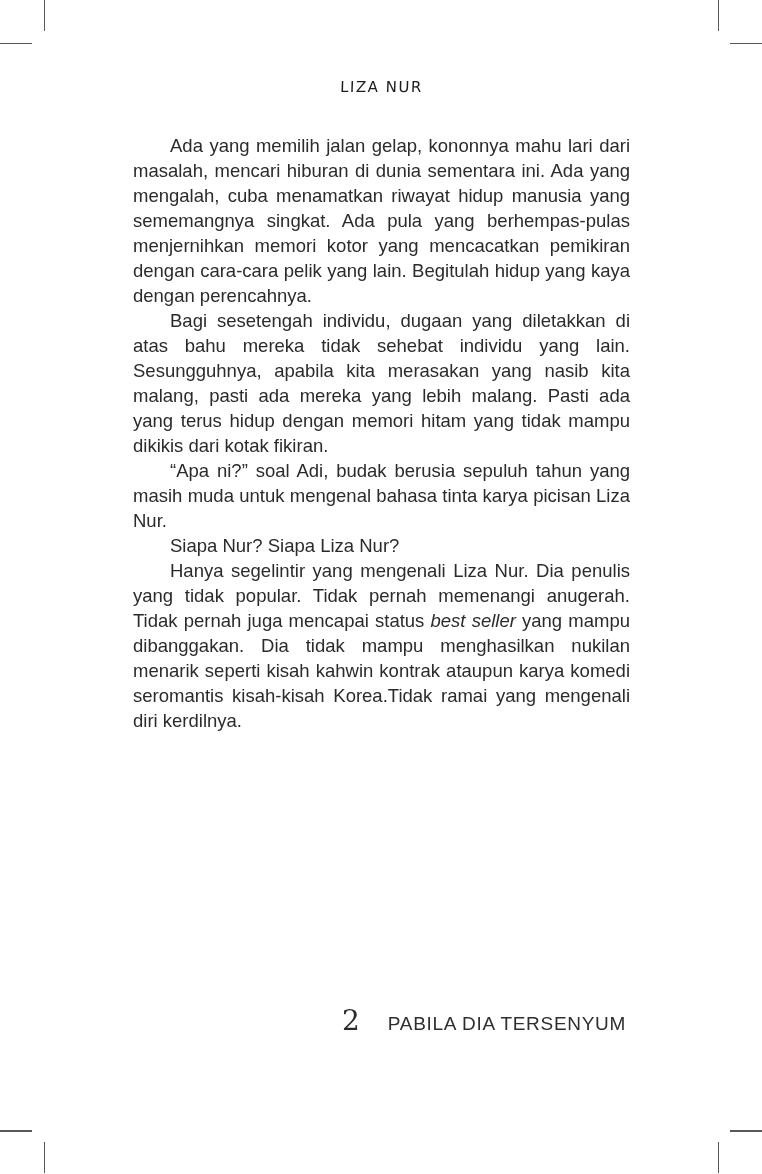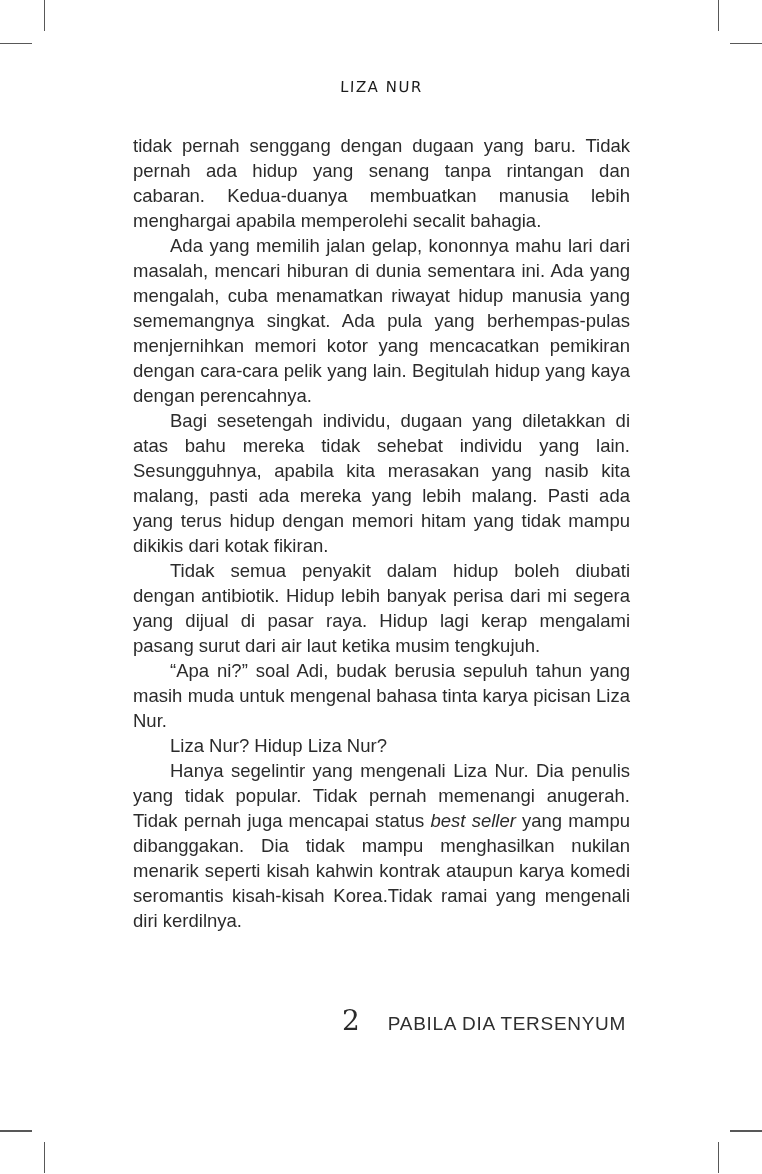--- a/index.html
+++ b/index.html
@@ -91,26 +91,24 @@
   <div class="crop h" style="left:0; top:1130px;"></div>
   <div class="crop v" style="left:43.5px; top:1142px;"></div>
   <div class="crop h" style="left:730px; top:1130px;"></div>
   <div class="crop v" style="left:717.5px; top:1142px;"></div>
 
   <div class="running-head">
     <span>LIZA NUR</span>
   </div>
 
   <div class="body-text">
-      <p class=""><span>tidak pernah senggang dengan dugaan yang baru. Tidak pernah ada hidup yang senang tanpa rintangan dan cabaran. Kedua-duanya membuatkan manusia lebih menghargai apabila memperolehi secalit bahagia.</span></p>
       <p class="indent"><span>Ada yang memilih jalan gelap, kononnya mahu lari dari masalah, mencari hiburan di dunia sementara ini. Ada yang mengalah, cuba menamatkan riwayat hidup manusia yang sememangnya singkat. Ada pula yang berhempas-pulas menjernihkan memori kotor yang mencacatkan pemikiran dengan cara-cara pelik yang lain. Begitulah hidup yang kaya dengan perencahnya.</span></p>
       <p class="indent"><span>Bagi sesetengah individu, dugaan yang diletakkan di atas bahu mereka tidak sehebat individu yang lain. Sesungguhnya, apabila kita merasakan yang nasib kita malang, pasti ada mereka yang lebih malang. Pasti ada yang terus hidup dengan memori hitam yang tidak mampu dikikis dari kotak fikiran.</span></p>
-      <p class="indent"><span>Tidak semua penyakit dalam hidup boleh diubati dengan antibiotik. Hidup lebih banyak perisa dari mi segera yang dijual di pasar raya. Hidup lagi kerap mengalami pasang surut dari air laut ketika musim tengkujuh.</span></p>
       <p class="indent"><span>“Apa ni?” soal Adi, budak berusia sepuluh tahun yang masih muda untuk mengenal bahasa tinta karya picisan Liza Nur.</span></p>
-      <p class="indent"><span>Liza Nur? Hidup Liza Nur?</span></p>
+      <p class="indent"><span>Siapa Nur? Siapa Liza Nur?</span></p>
       <p class="indent"><span>Hanya segelintir yang mengenali Liza Nur. Dia penulis yang tidak popular. Tidak pernah memenangi anugerah. Tidak pernah juga mencapai status </span><span class="italic">best seller</span><span> yang mampu dibanggakan. Dia tidak mampu menghasilkan nukilan menarik seperti kisah kahwin kontrak ataupun karya komedi seromantis kisah-kisah Korea.Tidak ramai yang mengenali diri kerdilnya.</span></p>
     </div>
 
   <div class="running-foot">
     <span class="pagenum">2</span>
     <span class="foot-title">PABILA DIA TERSENYUM</span>
   </div>
 
 </div>
 

